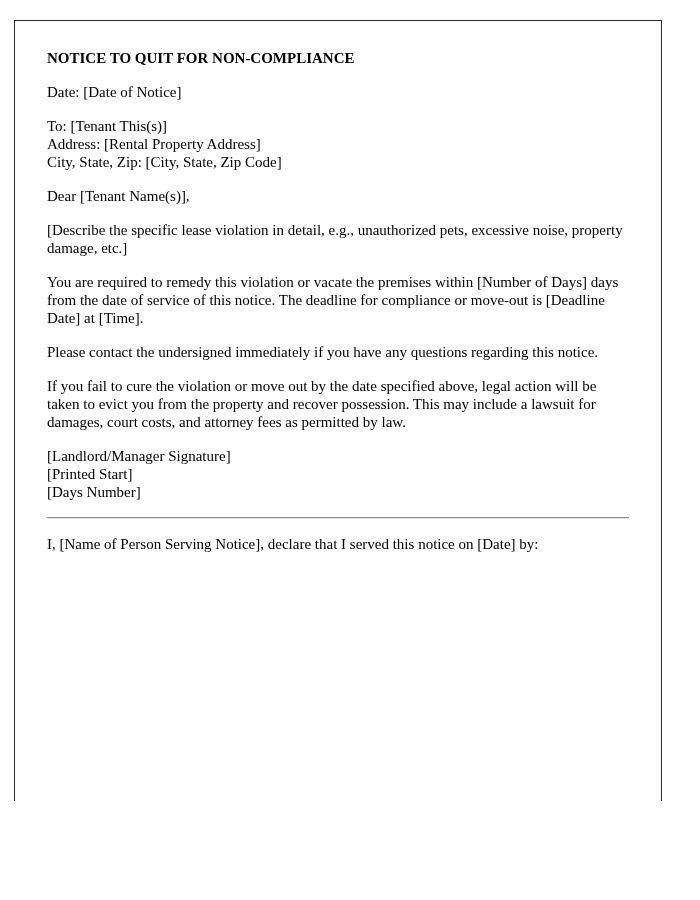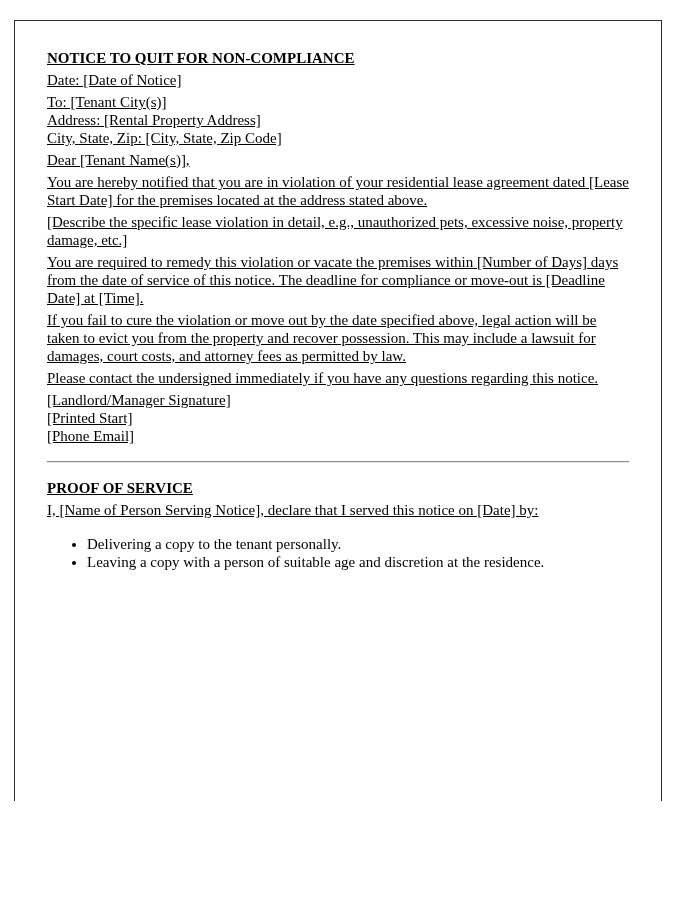--- a/index.html
+++ b/index.html
@@ -29,22 +29,21 @@
     border-bottom: none;
     padding: 28px 32px 0 32px;
     overflow: hidden;
     background: #ffffff;
   }
   .doc-frame, .doc-frame * {
     font-size: 15px;
     line-height: 18px;
   }
   .para {
-    margin: 4px 0;
-    text-decoration: underline;
+    margin: 16px 0;
   }
   .para:first-child {
     margin-top: 0;
   }
   .bold {
     font-weight: bold;
   }
   .block {
     display: block;
   }
@@ -67,53 +66,47 @@
 <body>
 
 <div class="page">
   <div class="doc-frame">
 
     <div class="para bold">NOTICE TO QUIT FOR NON-COMPLIANCE</div>
 
     <div class="para">Date: [Date of Notice]</div>
 
     <div class="para">
-      <span class="block">To: [Tenant City(s)]</span>
+      <span class="block">To: [Tenant This(s)]</span>
       <span class="block">Address: [Rental Property Address]</span>
       <span class="block">City, State, Zip: [City, State, Zip Code]</span>
     </div>
 
     <div class="para">Dear [Tenant Name(s)],</div>
 
-    <div class="para">You are hereby notified that you are in violation of your residential lease agreement dated [Lease Start Date] for the premises located at the address stated above.</div>
 
     <div class="para">
       <span>[Describe the specific lease violation in detail, e.g., unauthorized pets, excessive noise, property damage, etc.]</span>
     </div>
 
     <div class="para">
       <span>You are required to remedy this violation or vacate the premises within [Number of Days] days from the date of service of this notice. The deadline for compliance or move-out is [Deadline Date] at [Time].</span>
     </div>
 
+    <div class="para">Please contact the undersigned immediately if you have any questions regarding this notice.</div>
+
     <div class="para">If you fail to cure the violation or move out by the date specified above, legal action will be taken to evict you from the property and recover possession. This may include a lawsuit for damages, court costs, and attorney fees as permitted by law.</div>
-
-    <div class="para">Please contact the undersigned immediately if you have any questions regarding this notice.</div>
 
 
     <div class="para">
       <span class="block">[Landlord/Manager Signature]</span>
       <span class="block">[Printed Start]</span>
-      <span class="block">[Phone Email]</span>
+      <span class="block">[Days Number]</span>
     </div>
 
     <hr class="rule">
 
-    <div class="para bold">PROOF OF SERVICE</div>
 
     <div class="para">I, [Name of Person Serving Notice], declare that I served this notice on [Date] by:</div>
 
-    <ul class="service-methods">
-      <li>Delivering a copy to the tenant personally.</li>
-      <li>Leaving a copy with a person of suitable age and discretion at the residence.</li>
-    </ul>
 
   </div>
 </div>
 
 </body></html>

